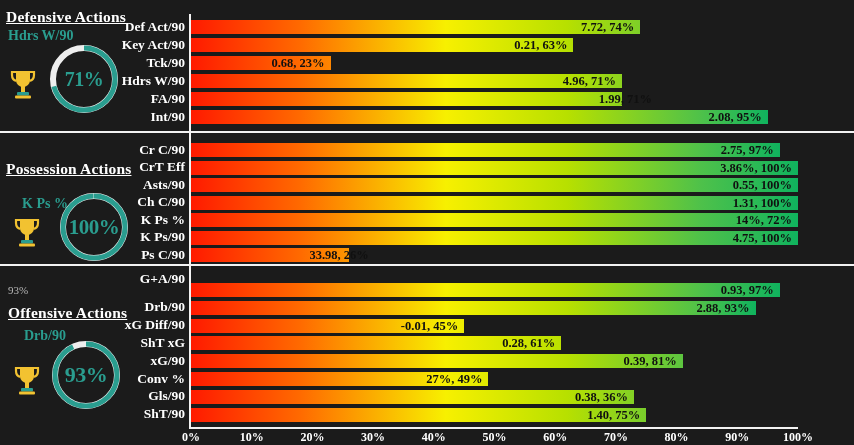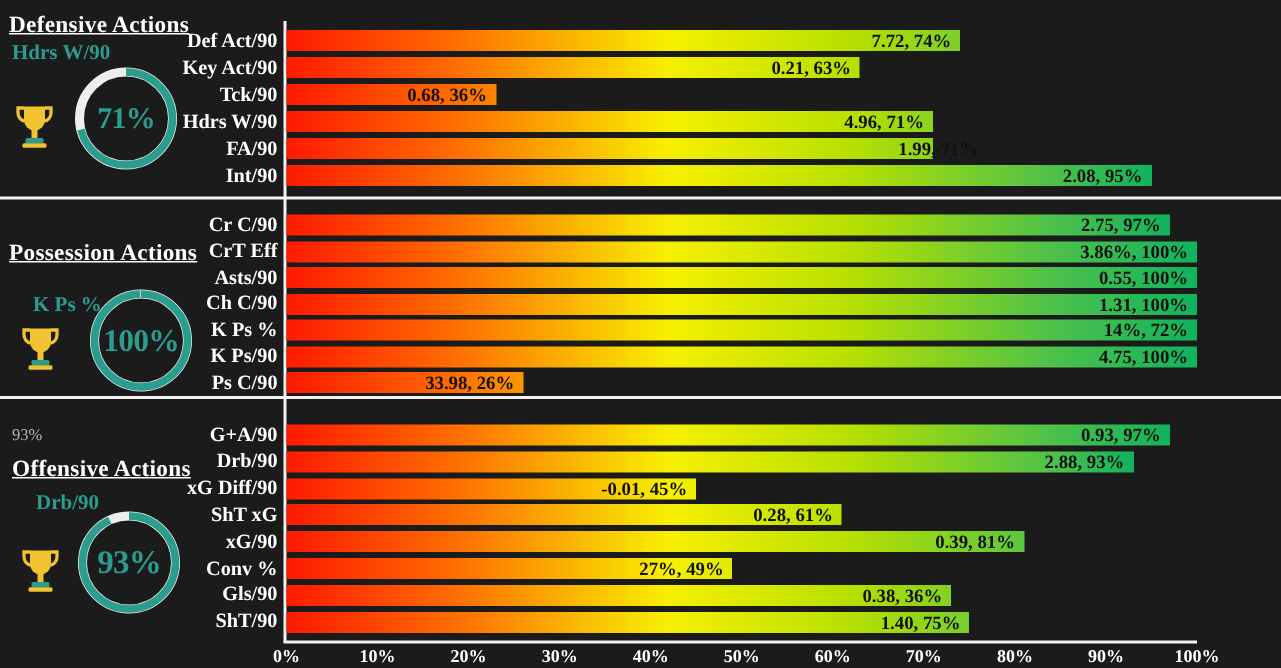--- a/index.html
+++ b/index.html
@@ -176,21 +176,21 @@
 
   <div id="bars-layer">
       <div class="rowlabel" style="top: 19.5px;">Def Act/90</div>
       <div class="bar" style="top: 20px; width: 449.18px; background: linear-gradient(to right, rgb(255, 26, 0) 0%, rgb(255, 106, 0) 24.3243%, rgb(247, 240, 0) 56.7568%, rgb(183, 224, 0) 83.7838%, rgb(78, 193, 74) 113.514%, rgb(16, 179, 94) 100%);"></div>
       <div class="barval" style="top: 20px; left: 191px; width: 443.18px;">7.72, 74%</div>
       <div class="rowlabel" style="top: 37.5px;">Key Act/90</div>
       <div class="bar" style="top: 38px; width: 382.41px; background: linear-gradient(to right, rgb(255, 26, 0) 0%, rgb(255, 106, 0) 28.5714%, rgb(247, 240, 0) 66.6667%, rgb(183, 224, 0) 98.4127%, rgb(78, 193, 74) 133.333%, rgb(16, 179, 94) 100%);"></div>
       <div class="barval" style="top: 38px; left: 191px; width: 376.41px;">0.21, 63%</div>
       <div class="rowlabel" style="top: 55.5px;">Tck/90</div>
       <div class="bar" style="top: 56px; width: 139.61px; background: linear-gradient(to right, rgb(255, 26, 0) 0%, rgb(255, 106, 0) 78.2609%, rgb(247, 240, 0) 182.609%, rgb(183, 224, 0) 269.565%, rgb(78, 193, 74) 365.217%, rgb(16, 179, 94) 100%);"></div>
-      <div class="barval" style="top: 56px; left: 191px; width: 133.61px;">0.68, 36%</div>
+      <div class="barval" style="top: 56px; left: 191px; width: 133.61px;">0.68, 23%</div>
       <div class="rowlabel" style="top: 73.5px;">Hdrs W/90</div>
       <div class="bar" style="top: 74px; width: 430.97px; background: linear-gradient(to right, rgb(255, 26, 0) 0%, rgb(255, 106, 0) 25.3521%, rgb(247, 240, 0) 59.1549%, rgb(183, 224, 0) 87.3239%, rgb(78, 193, 74) 118.31%, rgb(16, 179, 94) 100%);"></div>
       <div class="barval" style="top: 74px; left: 191px; width: 424.97px;">4.96, 71%</div>
       <div class="rowlabel" style="top: 91.5px;">FA/90</div>
       <div class="bar" style="top: 92px; width: 430.97px; background: linear-gradient(to right, rgb(255, 26, 0) 0%, rgb(255, 106, 0) 25.3521%, rgb(247, 240, 0) 59.1549%, rgb(183, 224, 0) 87.3239%, rgb(78, 193, 74) 118.31%, rgb(16, 179, 94) 100%);"></div>
       <div class="barval" style="top: 92px; left: 191px; width: 424.97px; padding-left: 36px;">1.99, 71%</div>
       <div class="rowlabel" style="top: 109.5px;">Int/90</div>
       <div class="bar" style="top: 110px; width: 576.65px; background: linear-gradient(to right, rgb(255, 26, 0) 0%, rgb(255, 106, 0) 18.9474%, rgb(247, 240, 0) 44.2105%, rgb(183, 224, 0) 65.2632%, rgb(78, 193, 74) 88.4211%, rgb(16, 179, 94) 100%);"></div>
       <div class="barval" style="top: 110px; left: 191px; width: 570.65px;">2.08, 95%</div>
       <div class="rowlabel" style="top: 142.5px;">Cr C/90</div>
@@ -206,22 +206,22 @@
       <div class="bar" style="top: 195.5px; width: 607px; background: linear-gradient(to right, rgb(255, 26, 0) 0%, rgb(255, 106, 0) 18%, rgb(247, 240, 0) 42%, rgb(183, 224, 0) 62%, rgb(78, 193, 74) 84%, rgb(16, 179, 94) 100%);"></div>
       <div class="barval" style="top: 195.5px; left: 191px; width: 601px;">1.31, 100%</div>
       <div class="rowlabel" style="top: 212.5px;">K Ps %</div>
       <div class="bar" style="top: 213px; width: 607px; background: linear-gradient(to right, rgb(255, 26, 0) 0%, rgb(255, 106, 0) 18%, rgb(247, 240, 0) 42%, rgb(183, 224, 0) 62%, rgb(78, 193, 74) 84%, rgb(16, 179, 94) 100%);"></div>
       <div class="barval" style="top: 213px; left: 191px; width: 601px;">14%, 72%</div>
       <div class="rowlabel" style="top: 230px;">K Ps/90</div>
       <div class="bar" style="top: 230.5px; width: 607px; background: linear-gradient(to right, rgb(255, 26, 0) 0%, rgb(255, 106, 0) 18%, rgb(247, 240, 0) 42%, rgb(183, 224, 0) 62%, rgb(78, 193, 74) 84%, rgb(16, 179, 94) 100%);"></div>
       <div class="barval" style="top: 230.5px; left: 191px; width: 601px;">4.75, 100%</div>
       <div class="rowlabel" style="top: 247.5px;">Ps C/90</div>
       <div class="bar" style="top: 248px; width: 157.82px; background: linear-gradient(to right, rgb(255, 26, 0) 0%, rgb(255, 106, 0) 69.2308%, rgb(247, 240, 0) 161.538%, rgb(183, 224, 0) 238.462%, rgb(78, 193, 74) 323.077%, rgb(16, 179, 94) 100%);"></div>
-      <div class="barval" style="top: 248px; left: 191px; width: 151.82px;">33.98, 26%</div>
-      <div class="rowlabel" style="top: 283px;">G+A/90</div>
+      <div class="barval" style="top: 248px; left: 191px; width: 151.82px; padding-left: 26px;">33.98, 26%</div>
+      <div class="rowlabel" style="top: 272px;">G+A/90</div>
       <div class="bar" style="top: 283px; width: 588.79px; background: linear-gradient(to right, rgb(255, 26, 0) 0%, rgb(255, 106, 0) 18.5567%, rgb(247, 240, 0) 43.299%, rgb(183, 224, 0) 63.9175%, rgb(78, 193, 74) 86.5979%, rgb(16, 179, 94) 100%);"></div>
       <div class="barval" style="top: 283px; left: 191px; width: 582.79px;">0.93, 97%</div>
       <div class="rowlabel" style="top: 300.3px;">Drb/90</div>
       <div class="bar" style="top: 300.8px; width: 564.51px; background: linear-gradient(to right, rgb(255, 26, 0) 0%, rgb(255, 106, 0) 19.3548%, rgb(247, 240, 0) 45.1613%, rgb(183, 224, 0) 66.6667%, rgb(78, 193, 74) 90.3226%, rgb(16, 179, 94) 100%);"></div>
       <div class="barval" style="top: 300.8px; left: 191px; width: 558.51px;">2.88, 93%</div>
       <div class="rowlabel" style="top: 318.1px;">xG Diff/90</div>
       <div class="bar" style="top: 318.6px; width: 273.15px; background: linear-gradient(to right, rgb(255, 26, 0) 0%, rgb(255, 106, 0) 40%, rgb(247, 240, 0) 93.3333%, rgb(183, 224, 0) 137.778%, rgb(78, 193, 74) 186.667%, rgb(16, 179, 94) 100%);"></div>
       <div class="barval" style="top: 318.6px; left: 191px; width: 267.15px;">-0.01, 45%</div>
       <div class="rowlabel" style="top: 335.9px;">ShT xG</div>
       <div class="bar" style="top: 336.4px; width: 370.27px; background: linear-gradient(to right, rgb(255, 26, 0) 0%, rgb(255, 106, 0) 29.5082%, rgb(247, 240, 0) 68.8525%, rgb(183, 224, 0) 101.639%, rgb(78, 193, 74) 137.705%, rgb(16, 179, 94) 100%);"></div>

